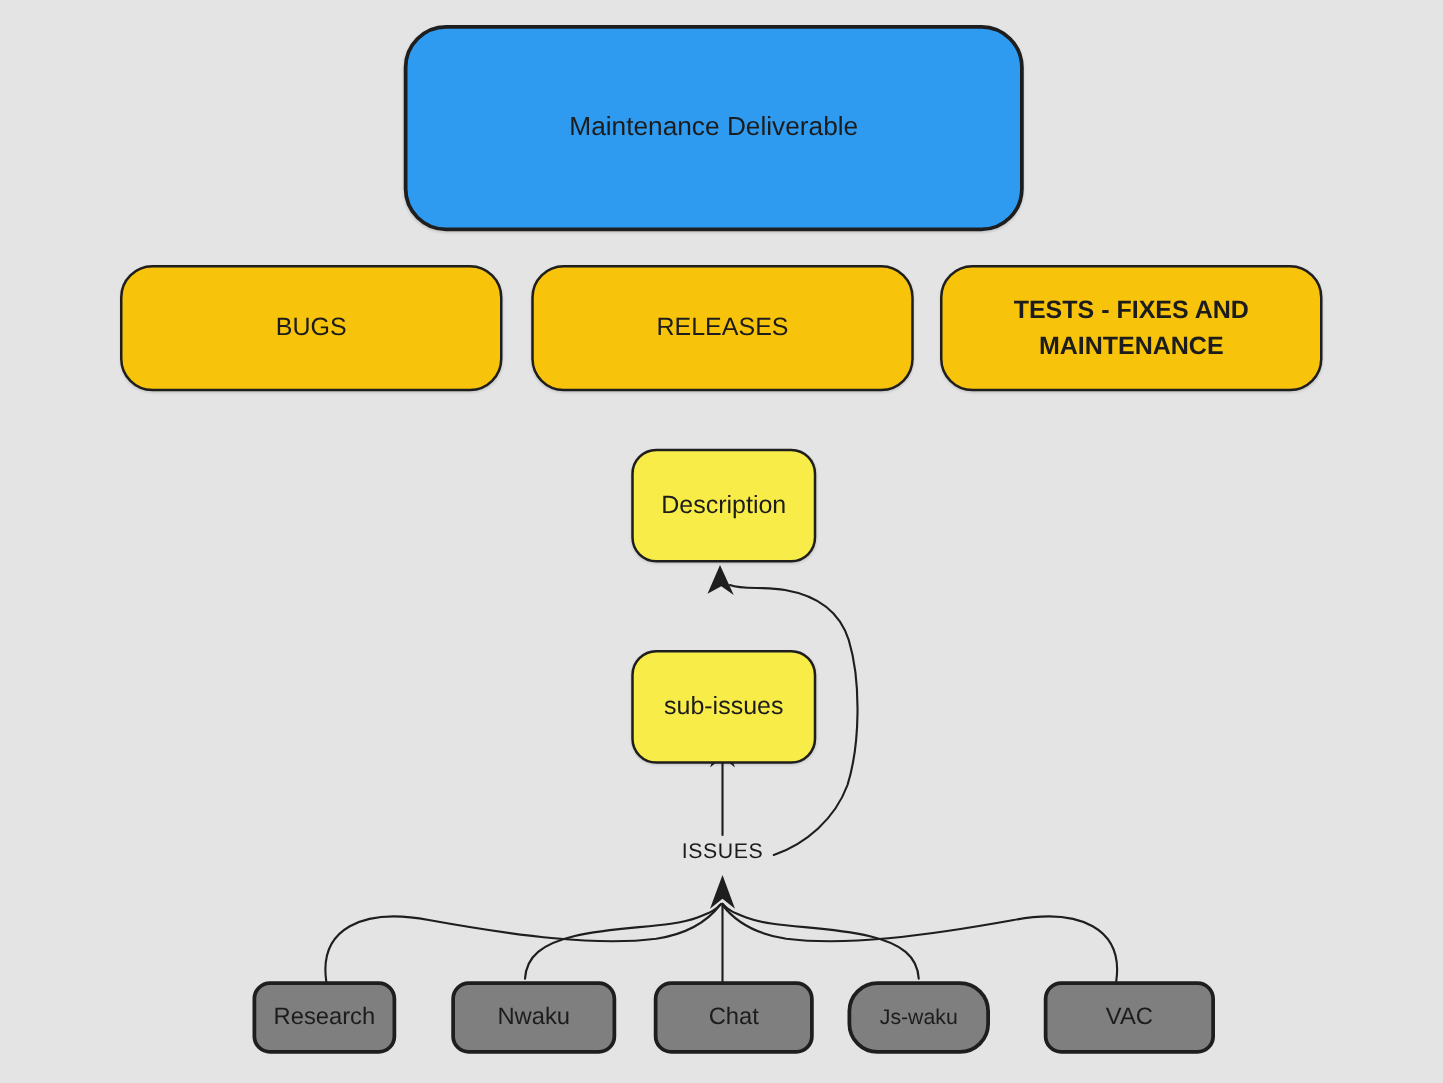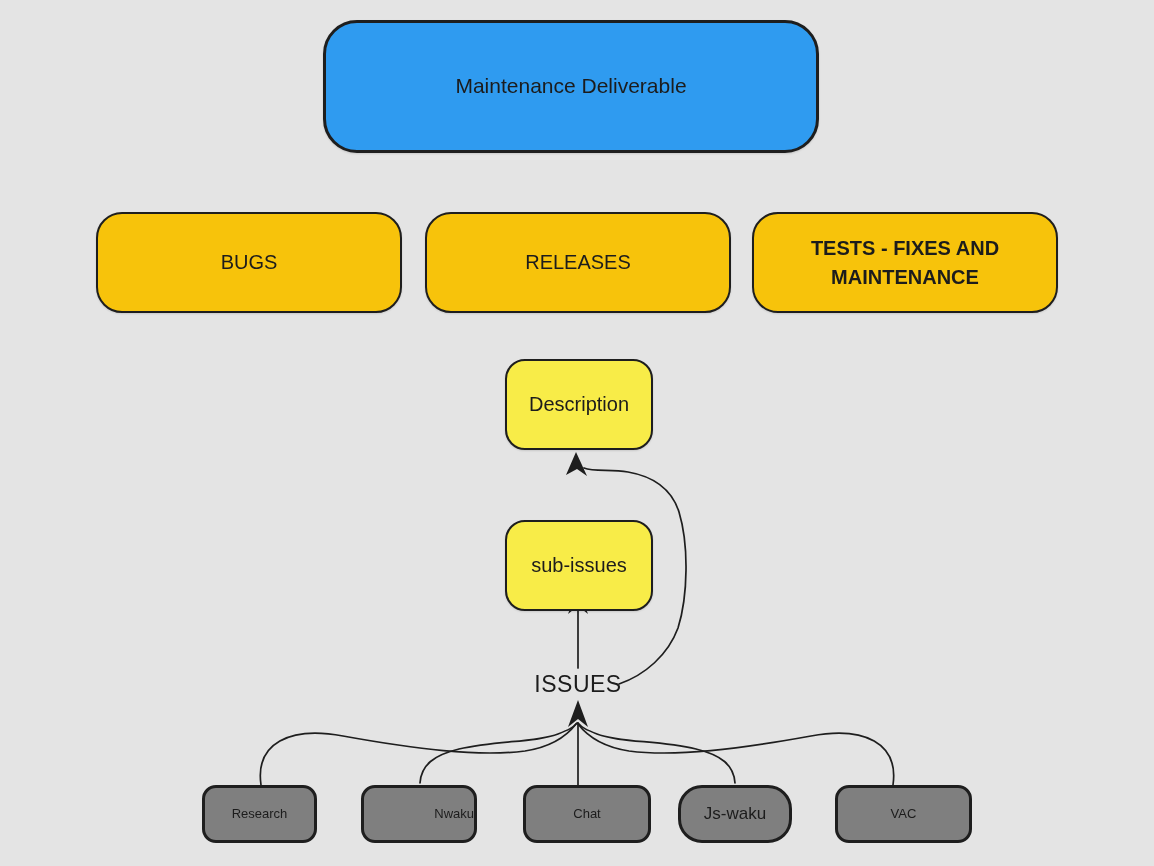--- a/index.html
+++ b/index.html
@@ -41,21 +41,21 @@
     display: flex;
     align-items: center;
     justify-content: center;
     text-align: center;
     border: 2.5px solid var(--stroke);
     color: var(--text);
     box-shadow: 0 1px 2px rgba(0,0,0,0.12);
     line-height: 1.45;
   }
   .node-root {
-    left: 323px; top: 20px; width: 496px; height: 133px;
+    left: 323px; top: 20px; width: 496px; height: 165px;
     background: var(--blue-fill);
     border-radius: 34px;
     border-width: 3px;
     font-size: 21px;
   }
   .node-category {
     top: 212px; height: 101px; width: 306px;
     background: var(--orange-fill);
     border-radius: 26px;
     font-size: 20px;
@@ -70,34 +70,34 @@
     border-radius: 20px;
     font-size: 20px;
   }
   .node-description { top: 359px; }
   .node-subissues { top: 492px; margin-top: 28px; }
   .issues-label {
     position: absolute;
     z-index: 2;
     left: 528px; top: 671px; width: 100px;
     text-align: center;
-    font-size: 23px;
+    font-size: 17px;
     letter-spacing: 0.5px;
     color: var(--text);
   }
   .node-project {
     top: 785px; height: 58px;
     background: var(--gray-fill);
     border-radius: 14px;
     border-width: 3px;
-    font-size: 13px;
+    font-size: 19px;
     box-shadow: none;
   }
   .node-research { left: 202px; width: 115px; }
-  .node-nwaku   { left: 361px; width: 116px; justify-content: flex-end; }
+  .node-nwaku   { left: 361px; width: 132px; }
   .node-chat    { left: 523px; width: 128px; }
   .node-jswaku  { left: 678px; width: 114px; font-size: 17px; border-radius: 24px; }
   .node-vac     { left: 835px; width: 137px; text-align: center; }
 </style>
 </head>
 <body>
 
 <svg id="edges" viewBox="0 0 1154 866" xmlns="http://www.w3.org/2000/svg">
 
   <path class="edge" d="M 261 785 C 255 743, 290 726, 343 736 C 415 749, 478 757, 525 751 C 551 747, 566 737, 576 724"></path>

